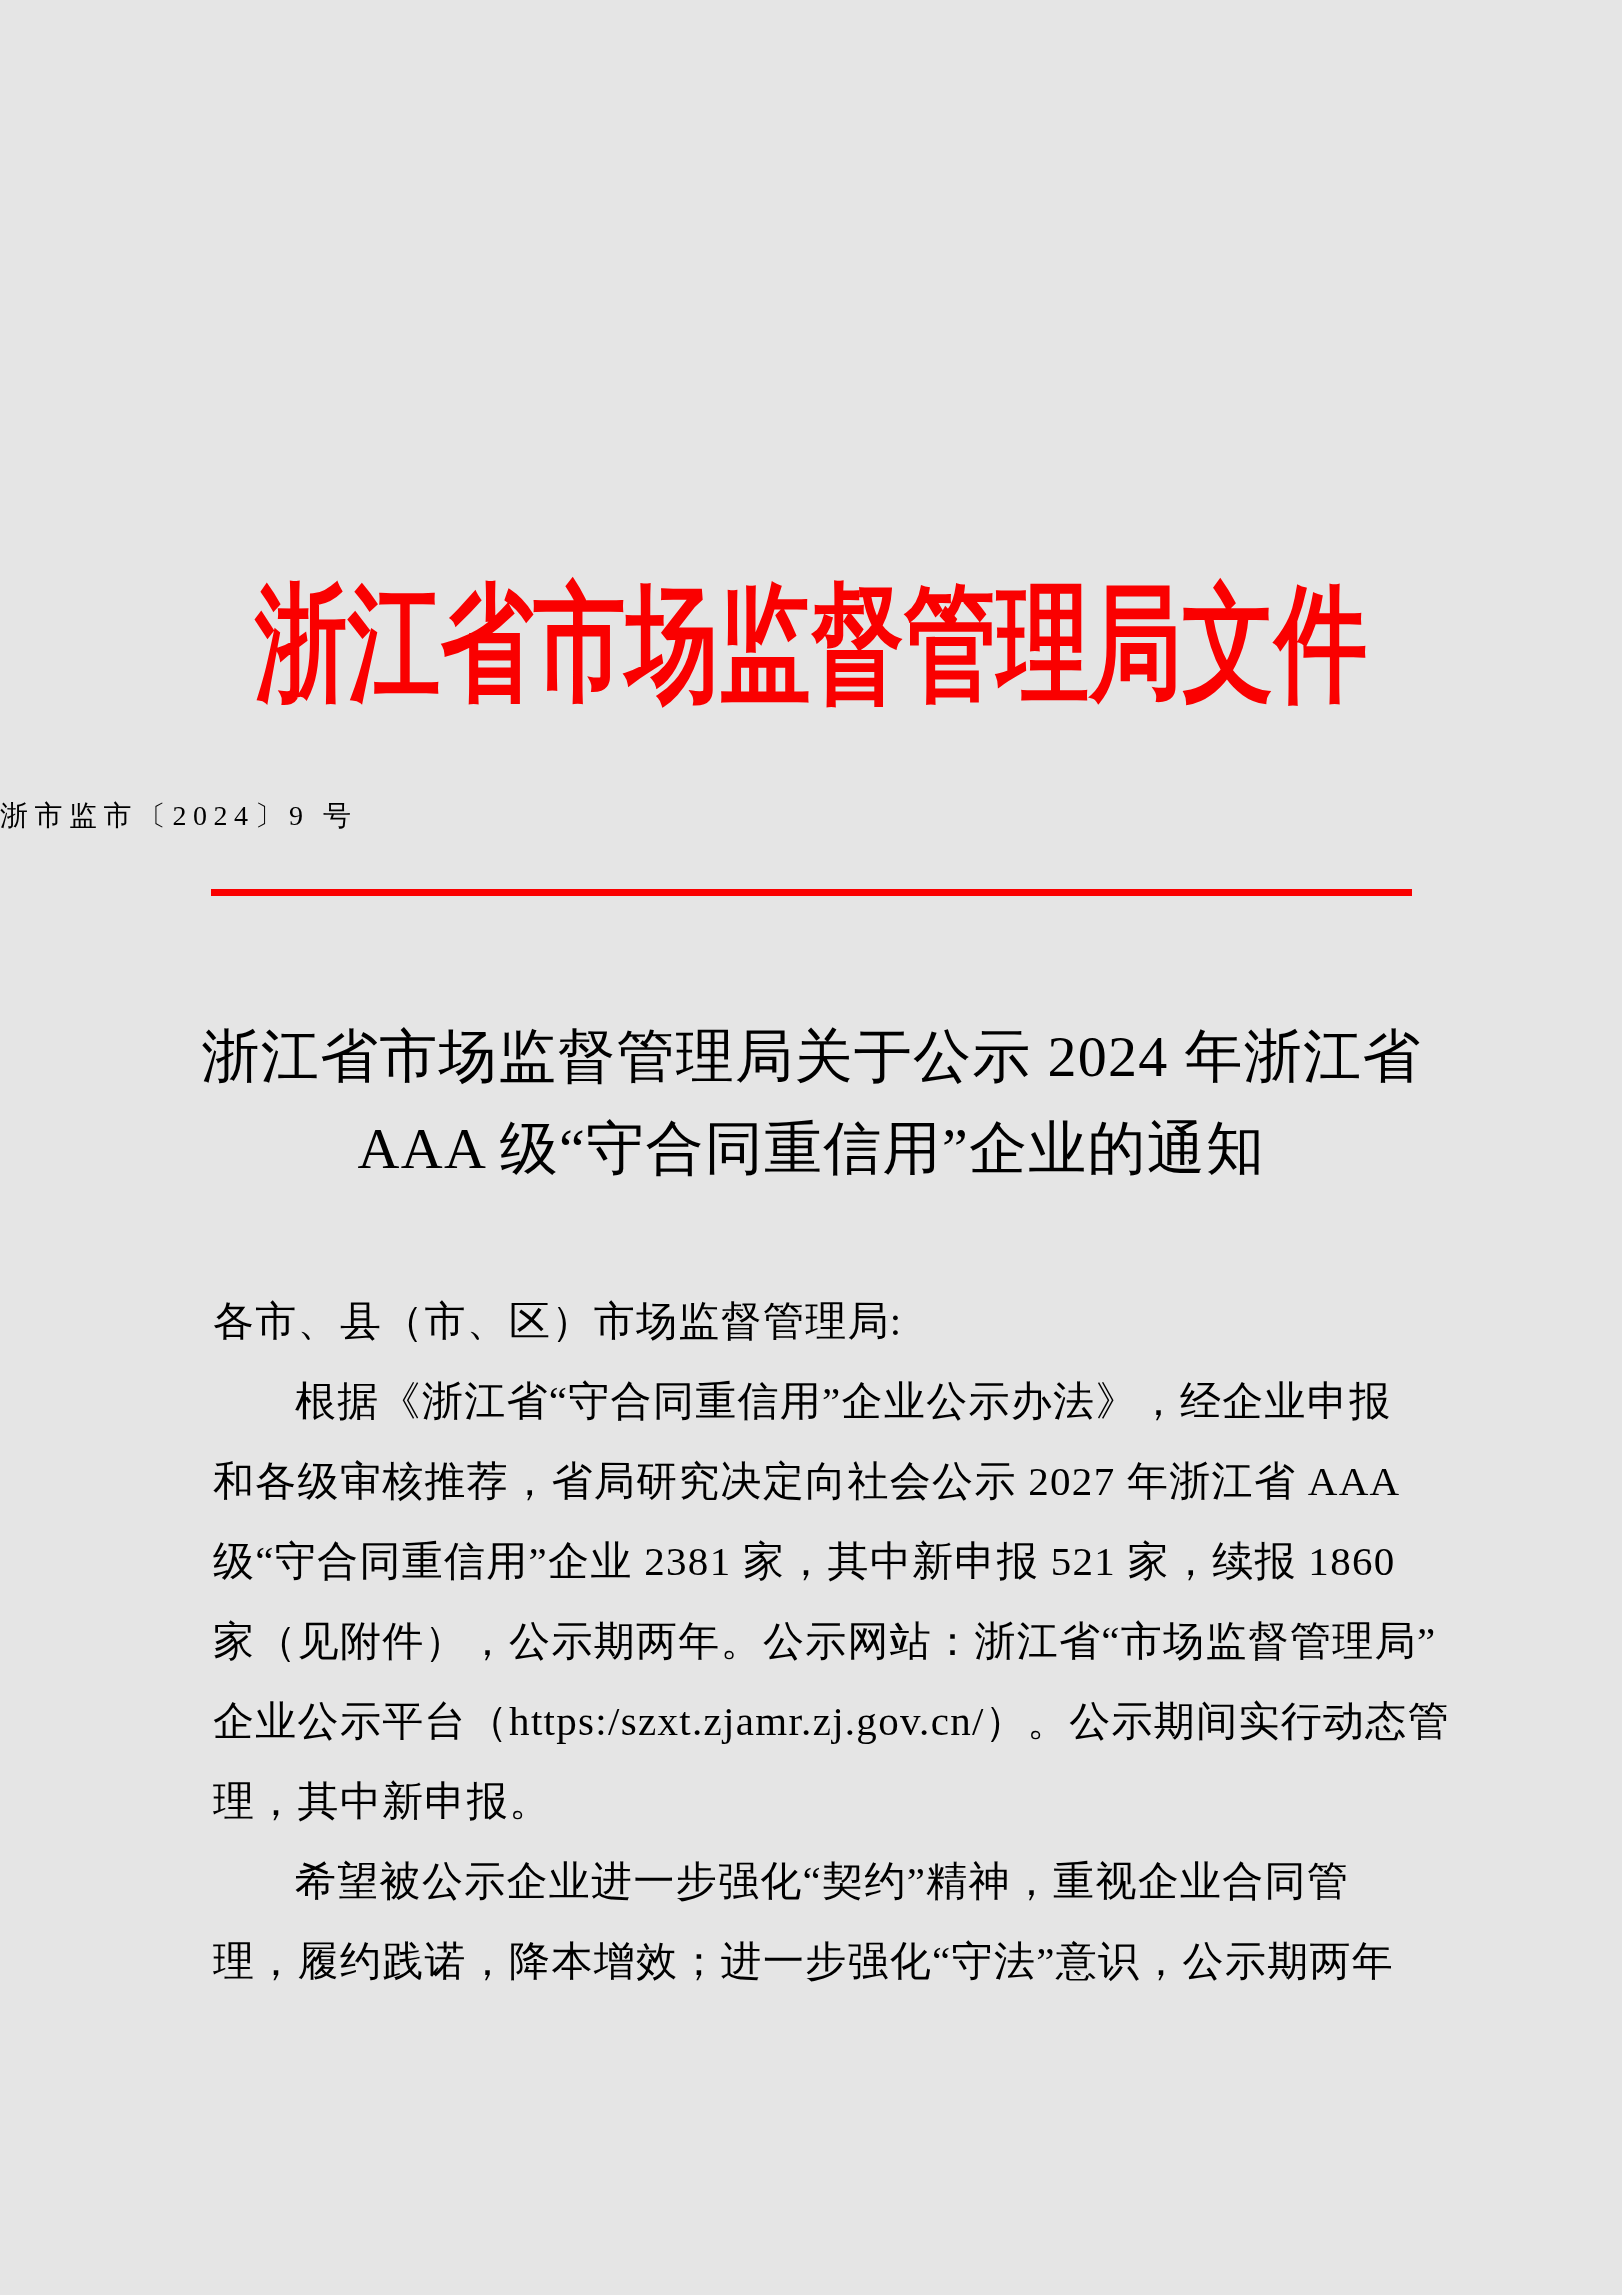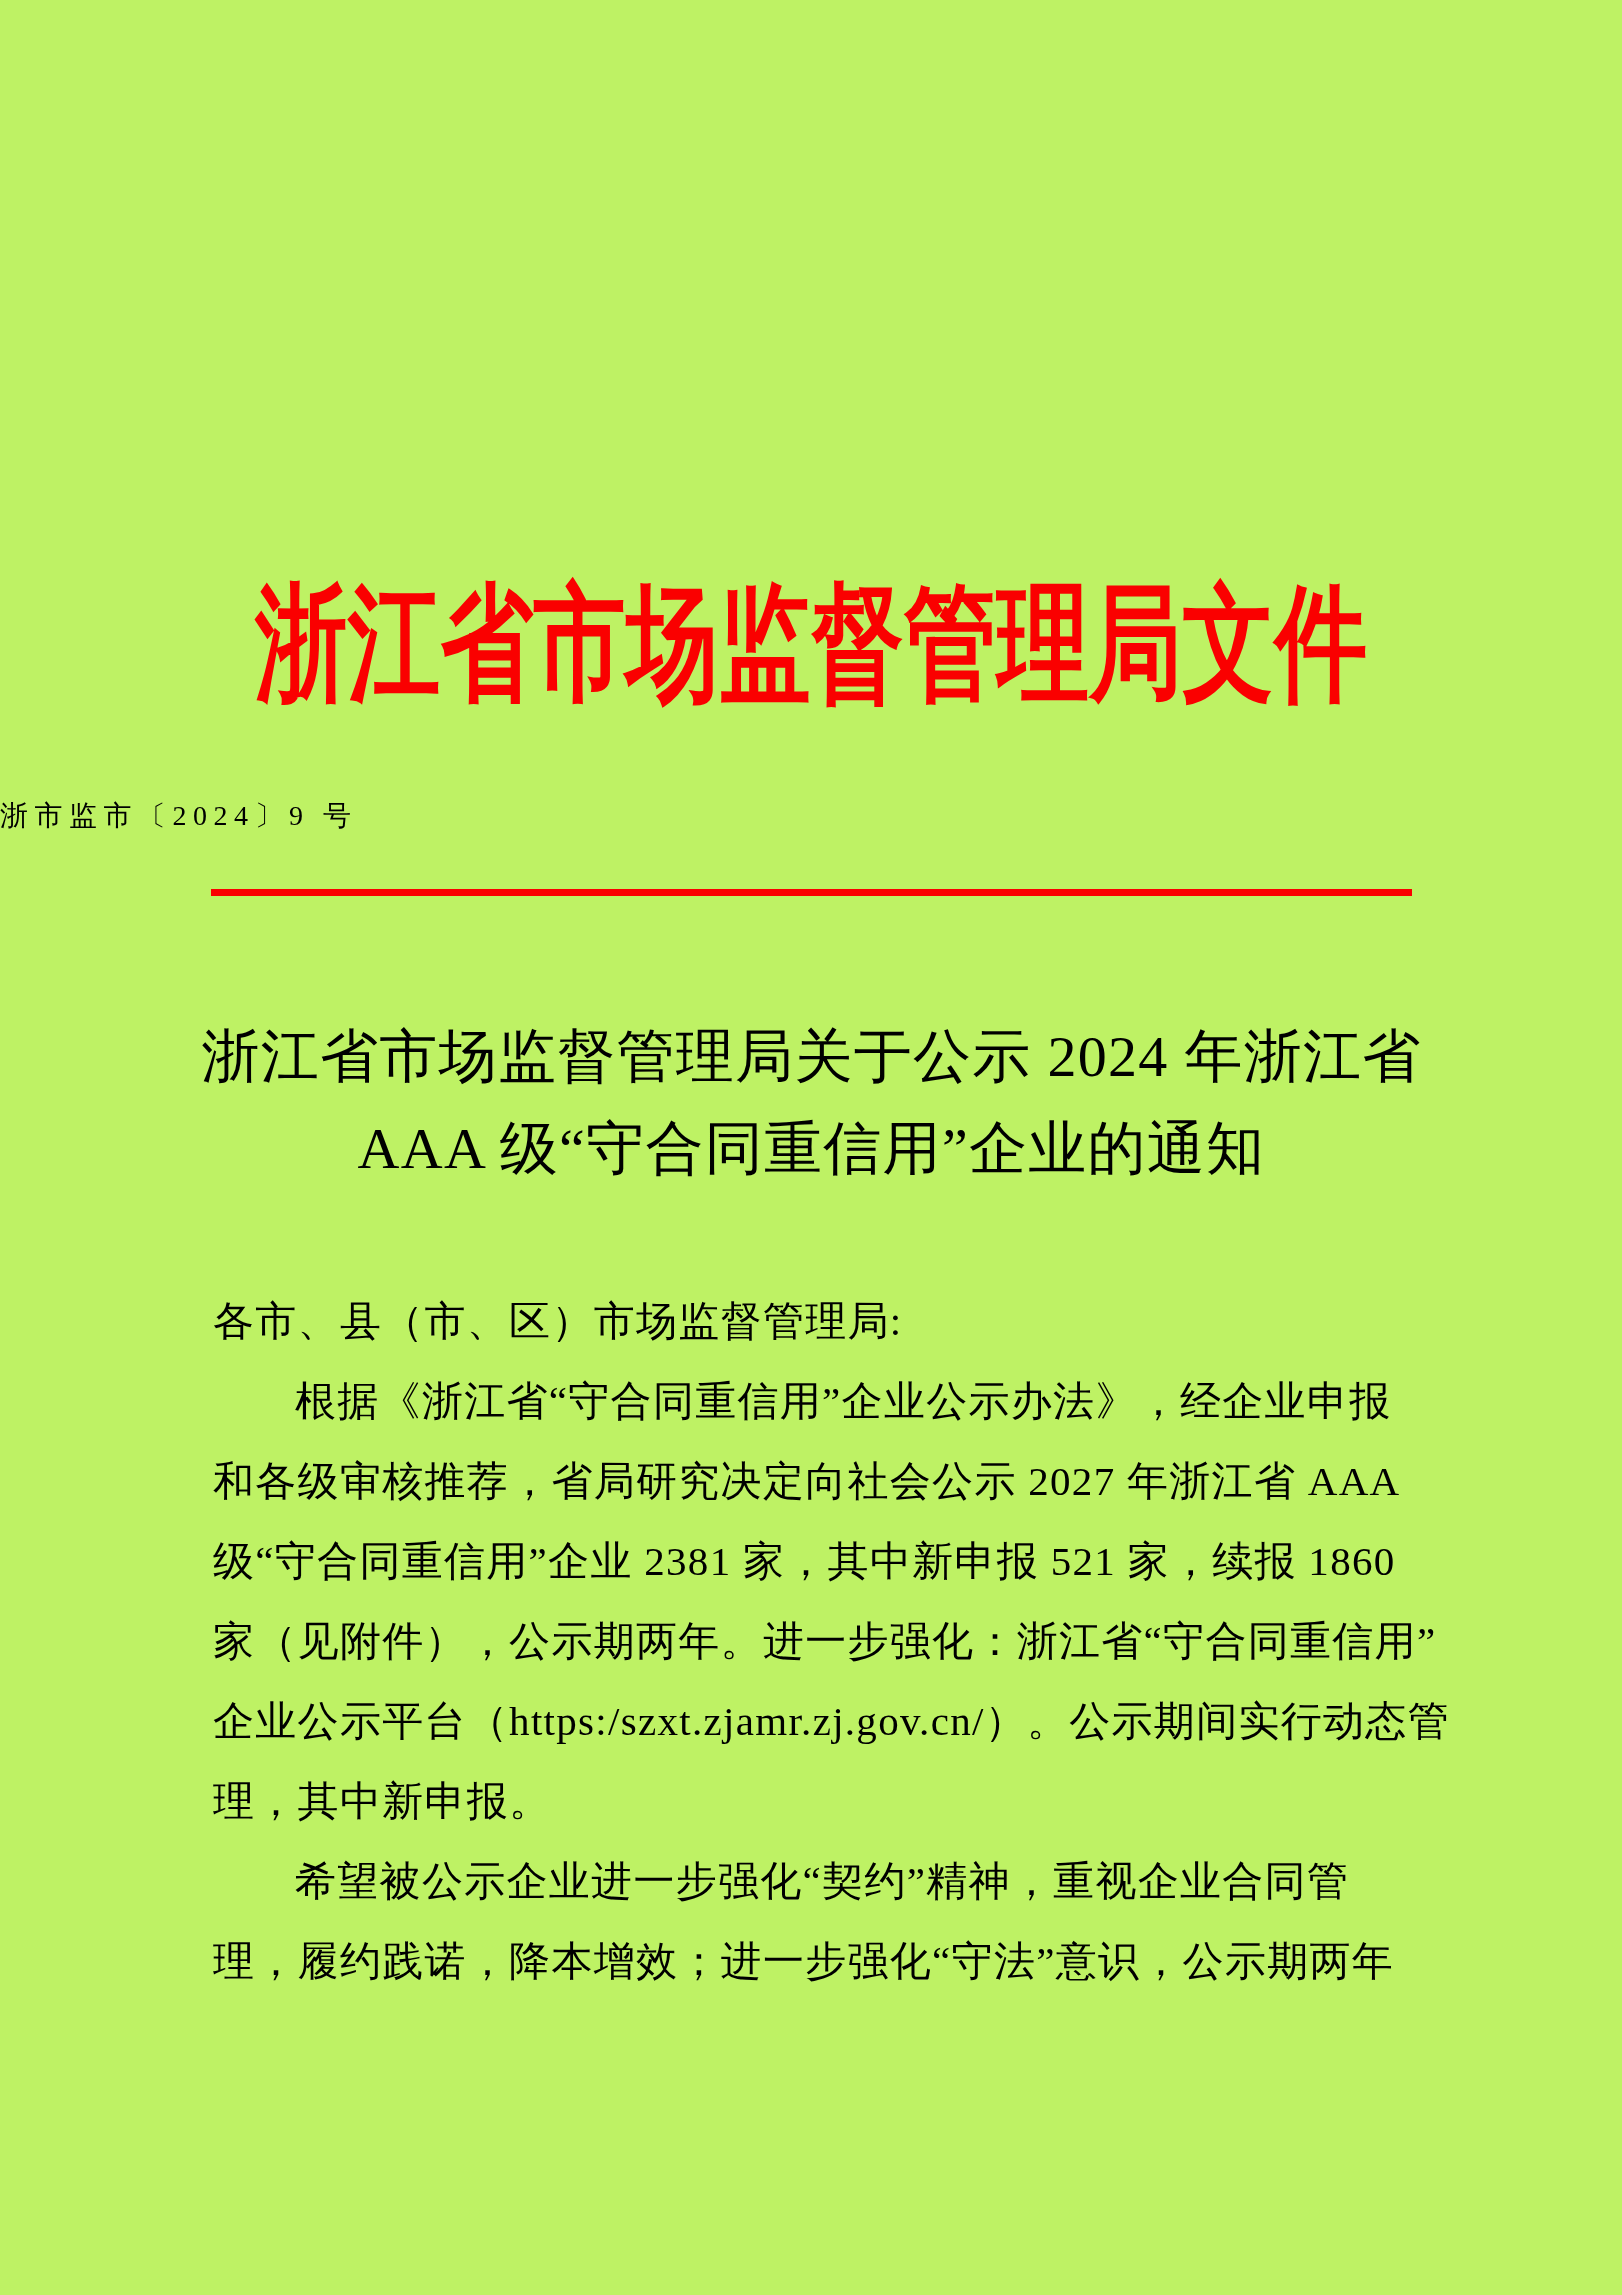--- a/index.html
+++ b/index.html
@@ -1,19 +1,19 @@
 <!DOCTYPE html>
 <html style="--accent: #fa0000;font-size:10.5px"><head>
 <meta charset="utf-8">
 <style>
   html,body{margin:0;padding:0;background:#ffffff;}
   .page{
     position:relative;
     width:1623px;height:2295px;
-    background:#bef264;
+    background:#e5e5e5;
     color:#000;
     font-family:"Liberation Serif","DejaVu Serif",serif;
     overflow:hidden;
   }
   .red-title{
     position:absolute;top:581px;left:0;width:100%;
     text-align:center;
     color:var(--accent,#fa0000);
     font-weight:bold;
     font-size:92px;line-height:93px;
@@ -64,21 +64,21 @@
   <div class="doc-title">
     <div>浙江省市场监督管理局关于公示 2024 年浙江省</div>
     <div>AAA 级“守合同重信用”企业的通知</div>
   </div>
 
   <div class="body-block">
     <div class="bodyline">各市、县（市、区）市场监督管理局:</div>
     <div class="bodyline indent">根据《浙江省“守合同重信用”企业公示办法》，经企业申报</div>
     <div class="bodyline">和各级审核推荐，省局研究决定向社会公示 2027 年浙江省 AAA</div>
     <div class="bodyline">级“守合同重信用”企业 2381 家，其中新申报 521 家，续报 1860</div>
-    <div class="bodyline">家（见附件），公示期两年。进一步强化：浙江省“守合同重信用”</div>
+    <div class="bodyline">家（见附件），公示期两年。公示网站：浙江省“市场监督管理局”</div>
     <div class="bodyline">企业公示平台（https:/szxt.zjamr.zj.gov.cn/）。公示期间实行动态管</div>
     <div class="bodyline">理，其中新申报。</div>
     <div class="bodyline indent">希望被公示企业进一步强化“契约”精神，重视企业合同管</div>
     <div class="bodyline">理，履约践诺，降本增效；进一步强化“守法”意识，公示期两年</div>
   </div>
 
 </div>
 
 
 </body></html>

